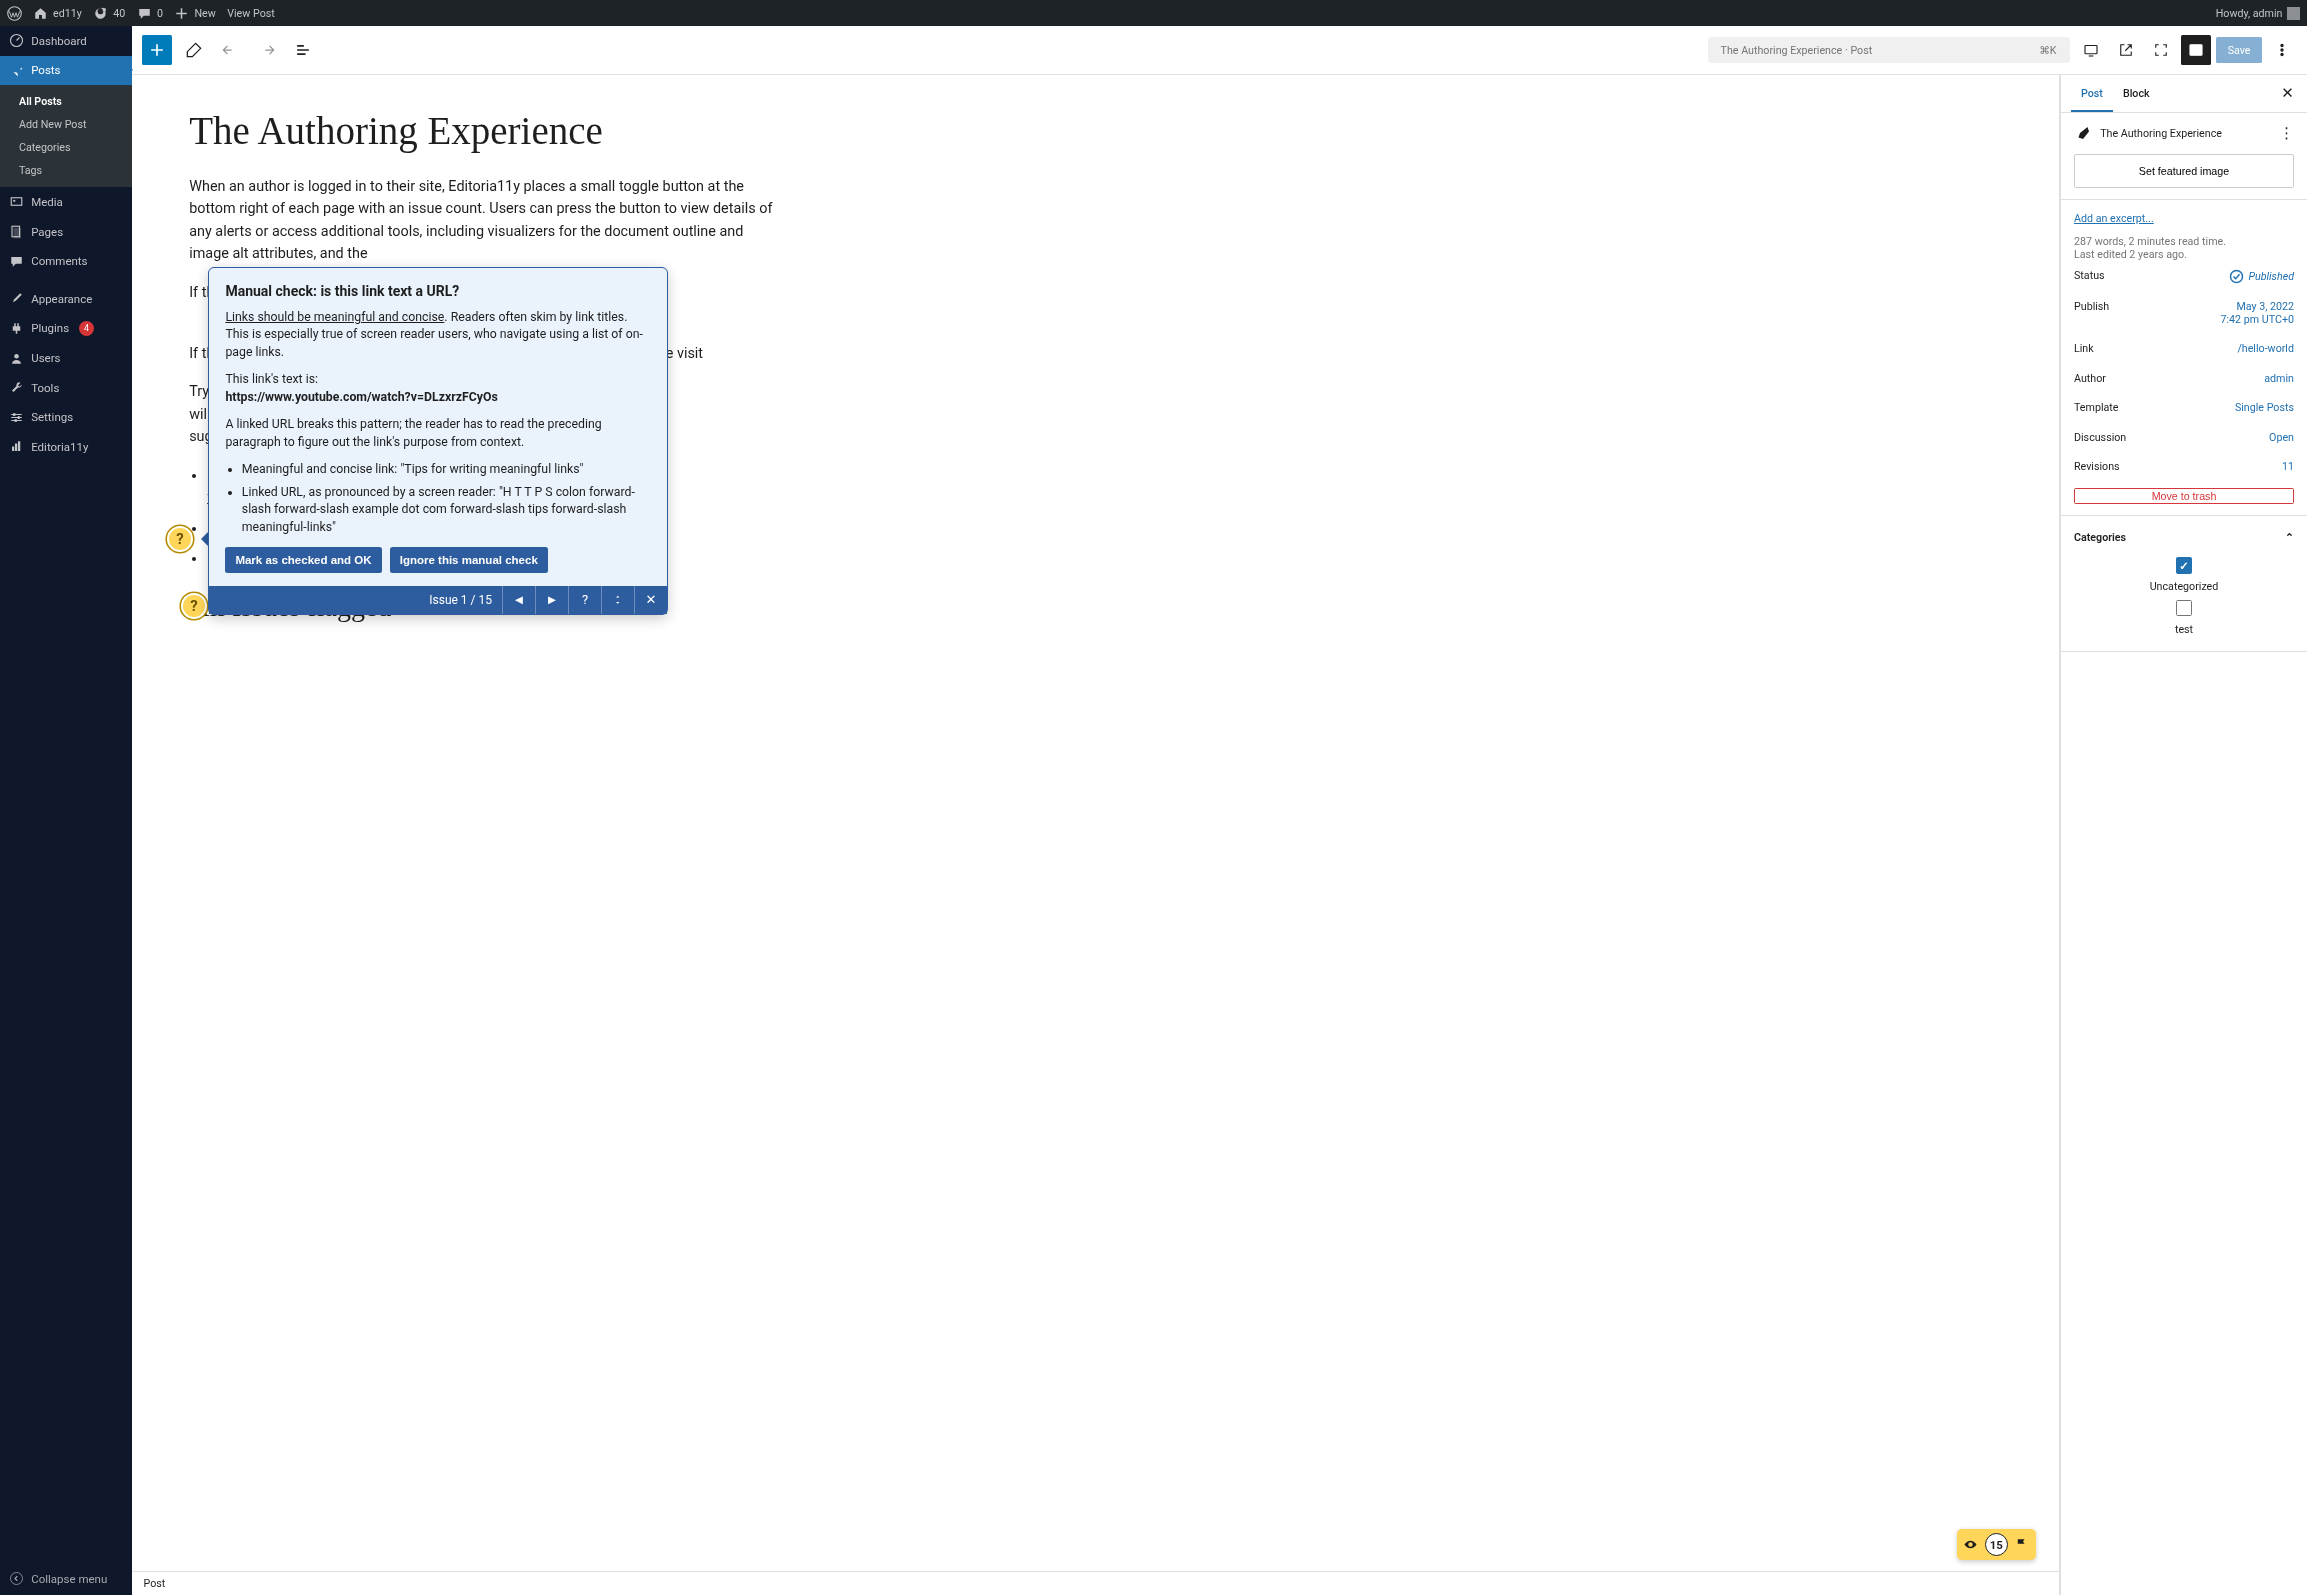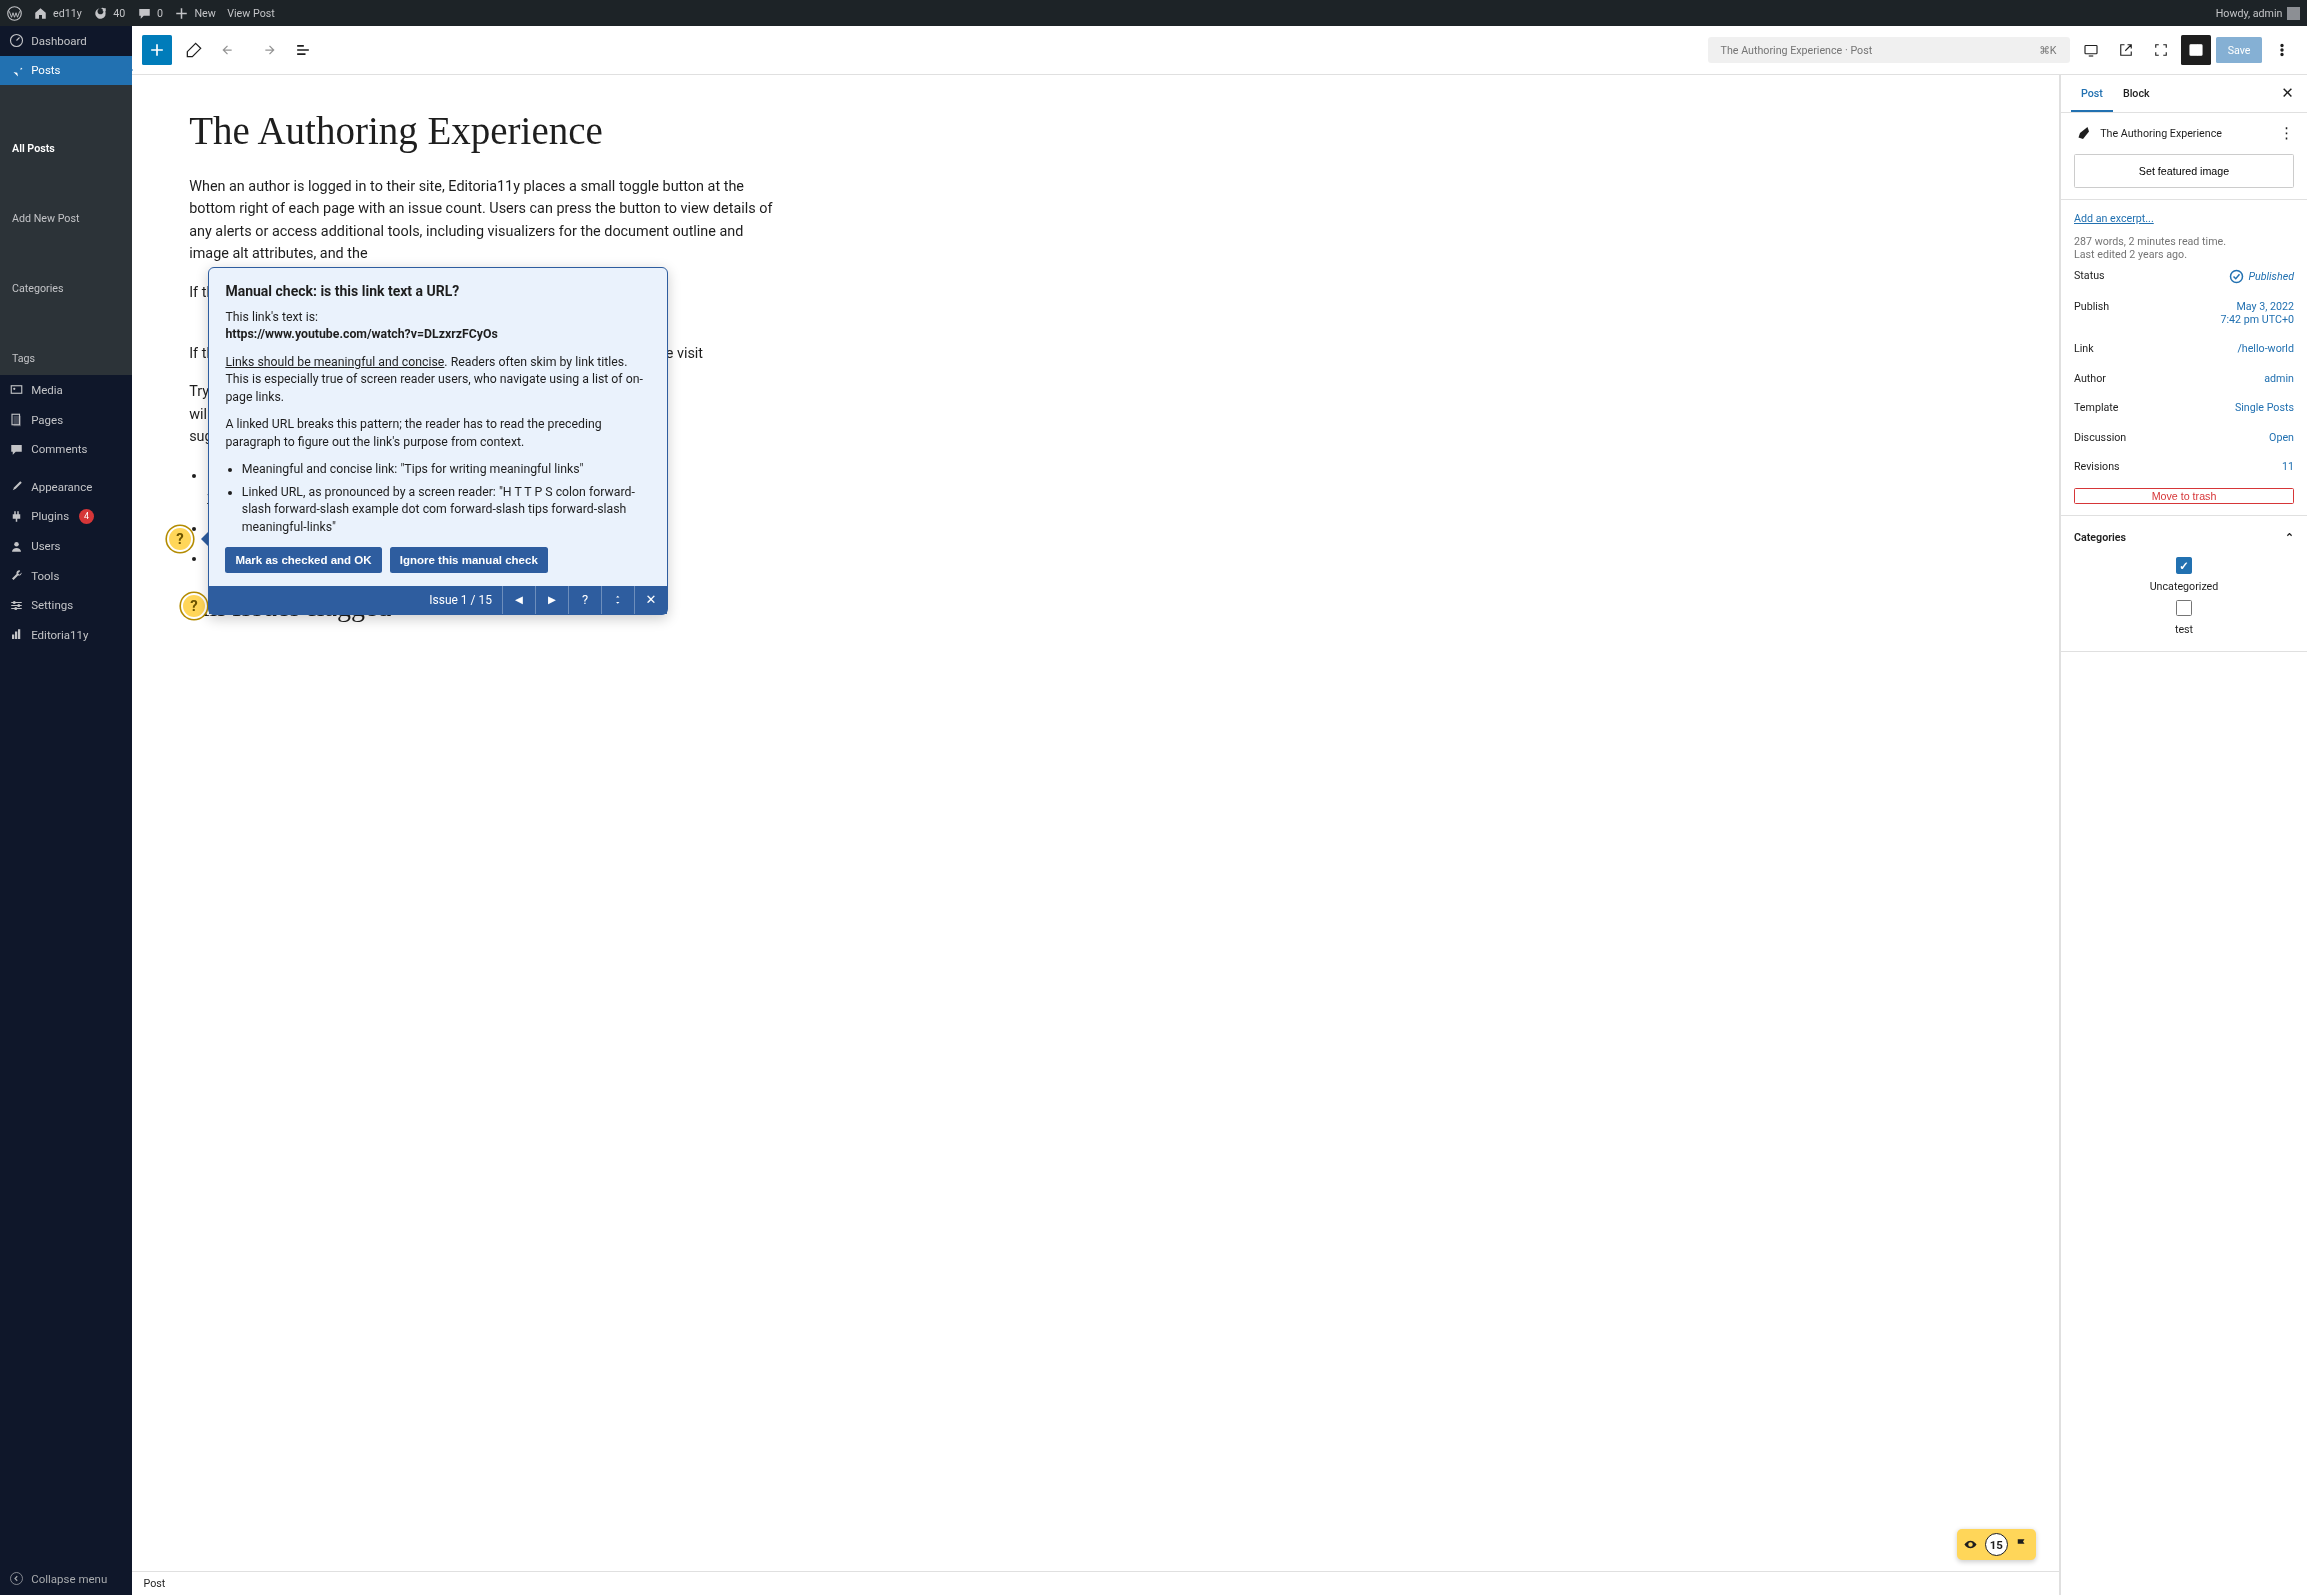--- a/index.html
+++ b/index.html
@@ -15,21 +15,21 @@
 
 
 .body-row { display: flex; flex: 1; min-height: 0; }
 
 
 .sidebar { width: 132px; background: #0f172a; color: #c3c4c7; display: flex; flex-direction: column; font-size: 11.5px; }
 .sb-item { display: flex; align-items: center; gap: 6.6px; padding: 6.6px 8.2px; cursor: pointer; position: relative; }
 .sb-item.active { background: #2271b1; color: #fff; }
 .sb-item.active::after { content: ""; position: absolute; right: -6.6px; top: 50%; transform: translateY(-50%); border: 6.6px solid transparent; border-left-color: #2271b1; }
 .sb-sub { background: #2c3338; padding: 5px 0; }
-.sb-sub-item { padding: 5px 12px; font-size: 10.7px; cursor: pointer; color: #c3c4c7; margin-top: 47px; }
+.sb-sub-item { padding: 5px 19px; font-size: 10.7px; cursor: pointer; color: #c3c4c7; }
 .sb-sub-item.current { color: #fff; font-weight: 600; }
 .sb-icon { width: 16.4px; height: 16.4px; display: inline-flex; align-items: center; justify-content: center; }
 .sb-icon svg { width: 15px; height: 15px; fill: currentColor; }
 .badge { background: #d63638; color: #fff; border-radius: 8.2px; min-width: 15px; height: 15px; display: inline-flex; align-items: center; justify-content: center; font-size: 9px; padding: 0 4.1px; margin-left: 3.3px; }
 .sb-collapse { margin-top: auto; display: flex; align-items: center; gap: 6.6px; padding: 8.2px; color: #a7aaad; cursor: pointer; }
 
 
 .editor-col { flex: 1; display: flex; flex-direction: column; min-width: 0; background: #fff; }
 .toolbar { height: 49px; border-bottom: 0.8px solid #e0e0e0; display: flex; align-items: center; padding: 0 10px; gap: 6.6px; }
 .tb-btn { width: 30px; height: 30px; display: inline-flex; align-items: center; justify-content: center; border-radius: 1.6px; cursor: pointer; }
@@ -362,22 +362,22 @@
             </div>
           </div>
 
           <div class="ed-marker" style="left:35px; top:451px"></div>
           <div class="ed-marker" style="left:49px; top:518px"></div>
           <div class="ed-arrow" style="left:59px; top:454px"></div>
 
           <div class="ed-pop" style="left:76px; top:192px">
             <div class="ed-pop-body">
               <h3>Manual check: is this link text a URL?</h3>
+              <p><span class="ul">Links should be meaningful and concise</span><span>. Readers often skim by link titles. This is especially true of screen reader users, who navigate using a list of on-page links.</span></p>
               <p><span>This link's text is:</span><br><span class="bold">https://www.youtube.com/watch?v=DLzxrzFCyOs</span></p>
-              <p><span class="ul">Links should be meaningful and concise</span><span>. Readers often skim by link titles. This is especially true of screen reader users, who navigate using a list of on-page links.</span></p>
               <p>A linked URL breaks this pattern; the reader has to read the preceding paragraph to figure out the link's purpose from context.</p>
               <ul>
                 <li>Meaningful and concise link: "Tips for writing meaningful links"</li>
                 <li>Linked URL, as pronounced by a screen reader: "H T T P S colon forward-slash forward-slash example dot com forward-slash tips forward-slash meaningful-links"</li>
               </ul>
               <div class="ed-actions">
                 <button class="ed-btn">Mark as checked and OK</button>
                 <button class="ed-btn">Ignore this manual check</button>
               </div>
             </div>

